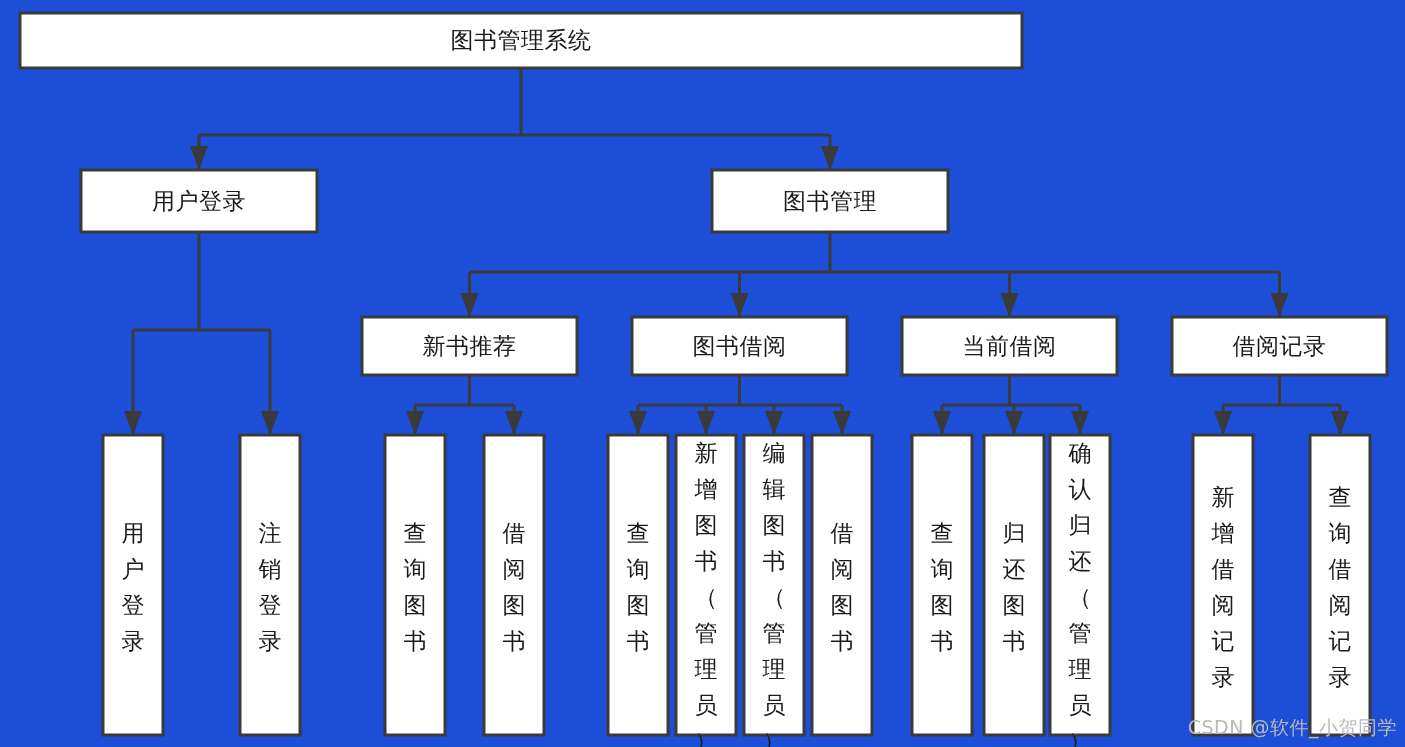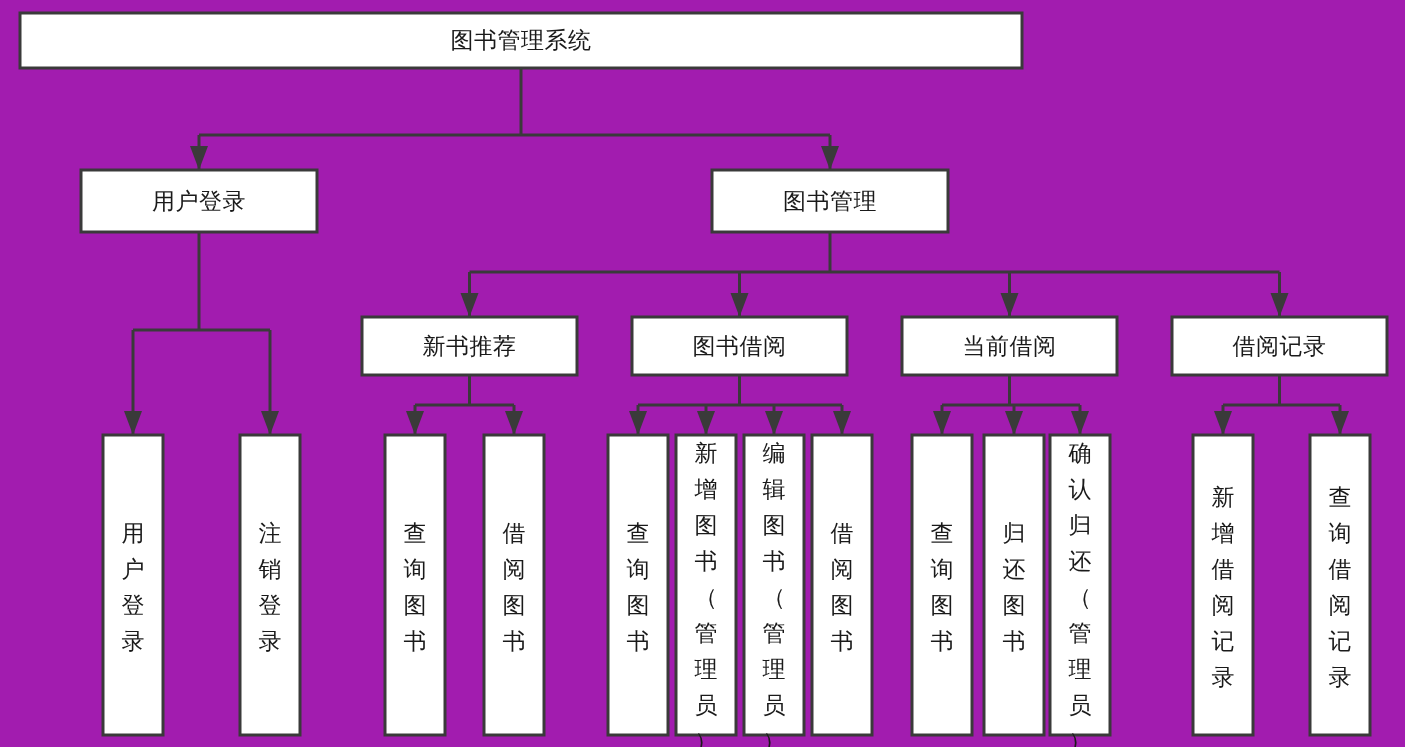--- a/index.html
+++ b/index.html
@@ -8,21 +8,21 @@
     padding: 0;
     background: #ffffff;
   }
   body {
     font-family: "DejaVu Sans", "Liberation Sans", sans-serif;
   }
   #diagram-root {
     position: relative;
     width: 1405px;
     height: 747px;
-    background: #a21caf;
+    background: #1d4ed8;
     overflow: hidden;
   }
   svg.chart-canvas {
     position: absolute;
     left: 0;
     top: 0;
     width: 1405px;
     height: 747px;
     display: block;
   }
@@ -205,13 +205,14 @@
           <text class="node-label-v" x="1223" y="505.08"><tspan x="1223" dy="0">新</tspan><tspan x="1223" dy="36">增</tspan><tspan x="1223" dy="36">借</tspan><tspan x="1223" dy="36">阅</tspan><tspan x="1223" dy="36">记</tspan><tspan x="1223" dy="36">录</tspan></text>
         </g>
         <g>
           <rect x="1310" y="435" width="60" height="300" class="node-box"></rect>
           <text class="node-label-v" x="1340" y="505.08"><tspan x="1340" dy="0">查</tspan><tspan x="1340" dy="36">询</tspan><tspan x="1340" dy="36">借</tspan><tspan x="1340" dy="36">阅</tspan><tspan x="1340" dy="36">记</tspan><tspan x="1340" dy="36">录</tspan></text>
         </g>
       </g>
 
   </svg>
 
+  <div class="watermark">CSDN @软件_小贺同学</div>
 </div>
 
 </body></html>

